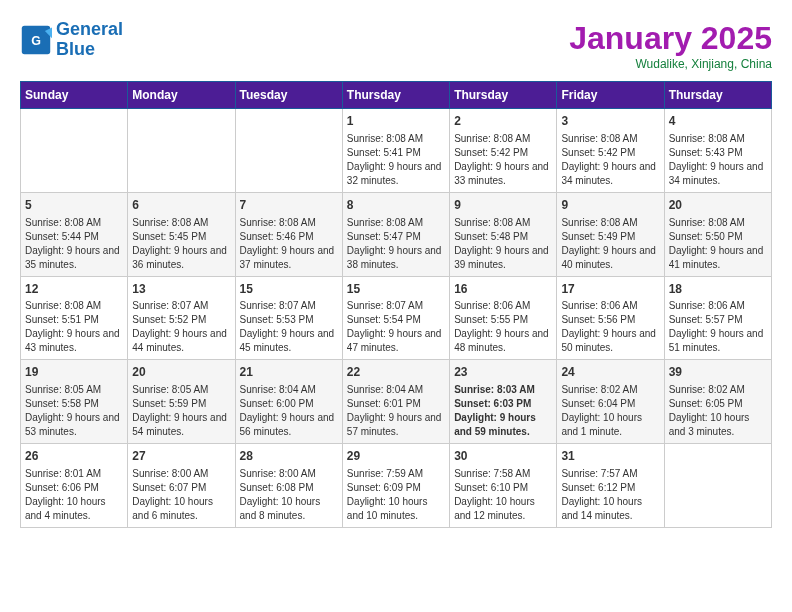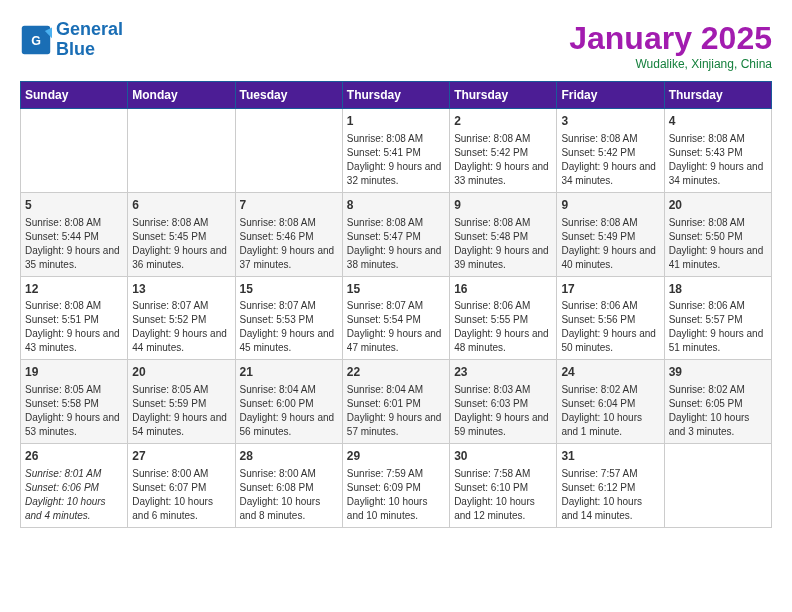--- a/index.html
+++ b/index.html
@@ -261,41 +261,41 @@
 Daylight: 9 hours and 56 minutes.</div>
         </td>
         <td>
           <span class="day-num">22</span>
           <div class="day-info" style="white-space: pre-line;">Sunrise: 8:04 AM
 Sunset: 6:01 PM
 Daylight: 9 hours and 57 minutes.</div>
         </td>
         <td>
           <span class="day-num">23</span>
-          <div class="day-info" style="white-space: pre-line;">Sunrise: 8:03 AM
+          <div class="day-info" style="white-space: pre-line; font-weight: bold;">Sunrise: 8:03 AM
 Sunset: 6:03 PM
 Daylight: 9 hours and 59 minutes.</div>
         </td>
         <td>
           <span class="day-num">24</span>
           <div class="day-info" style="white-space: pre-line;">Sunrise: 8:02 AM
 Sunset: 6:04 PM
 Daylight: 10 hours and 1 minute.</div>
         </td>
         <td>
           <span class="day-num">39</span>
           <div class="day-info" style="white-space: pre-line;">Sunrise: 8:02 AM
 Sunset: 6:05 PM
 Daylight: 10 hours and 3 minutes.</div>
         </td>
       </tr>
       <tr>
         <td>
           <span class="day-num">26</span>
-          <div class="day-info" style="white-space: pre-line; font-style: italic;">Sunrise: 8:01 AM
+          <div class="day-info" style="white-space: pre-line;">Sunrise: 8:01 AM
 Sunset: 6:06 PM
 Daylight: 10 hours and 4 minutes.</div>
         </td>
         <td>
           <span class="day-num">27</span>
           <div class="day-info" style="white-space: pre-line;">Sunrise: 8:00 AM
 Sunset: 6:07 PM
 Daylight: 10 hours and 6 minutes.</div>
         </td>
         <td>

